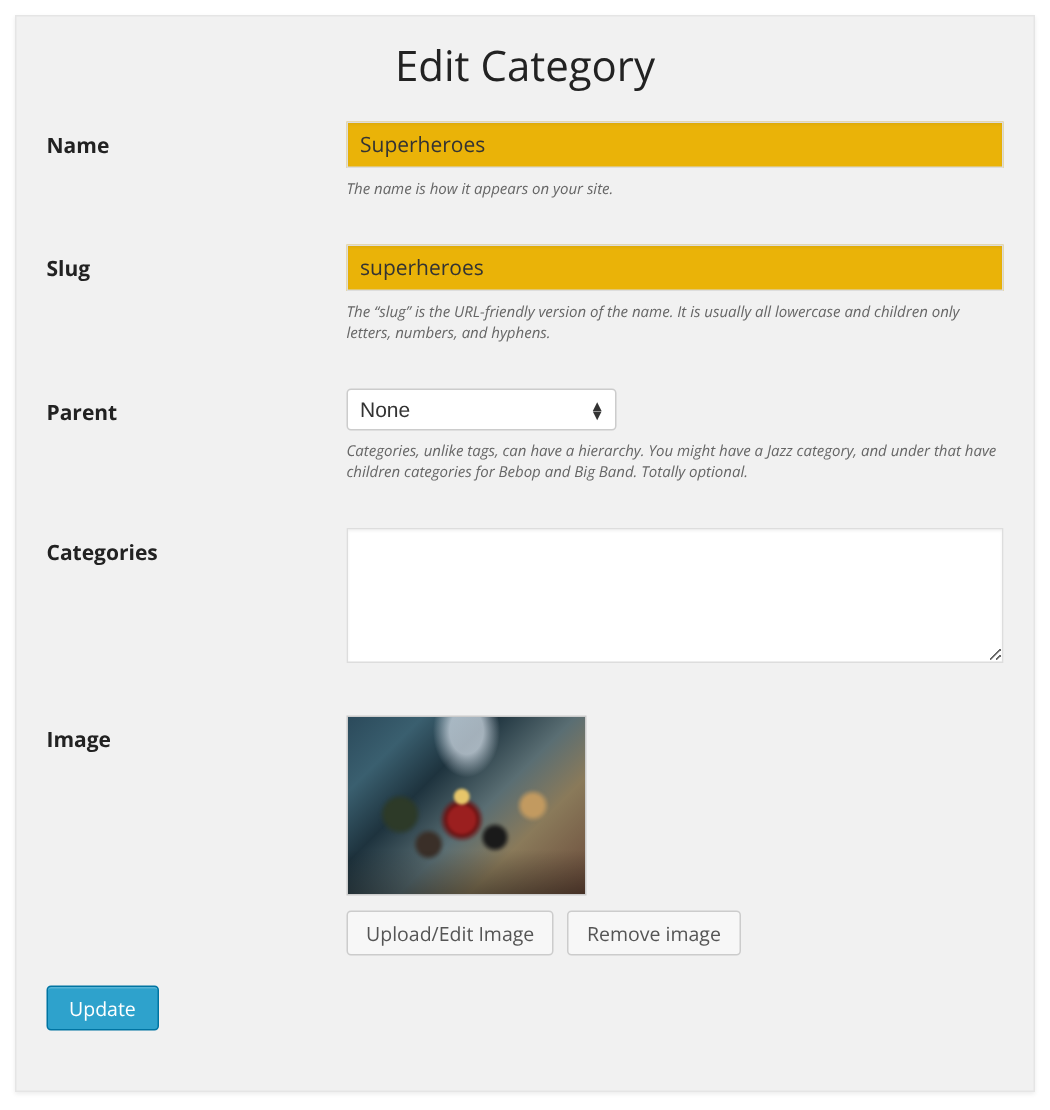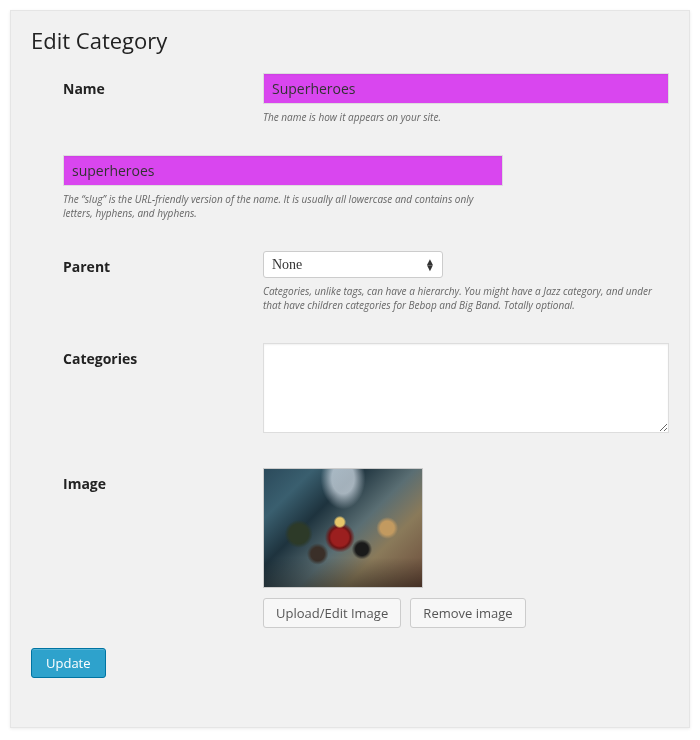--- a/index.html
+++ b/index.html
@@ -12,30 +12,30 @@
     .panel {
       background: #f1f1f1;
       border: 1px solid #e5e5e5;
       box-shadow: 0 1px 3px rgba(0,0,0,0.08);
       padding: 14px 20px 18px 20px;
       width: 680px;
       min-height: 718px;
       position: relative;
     }
     h1 {
-      font-size: 22px;
+      font-size: 28px;
       font-weight: 400;
       color: #222;
       margin-bottom: 18px;
+      text-align: center;
     }
     .form-row {
       display: flex;
       align-items: flex-start;
       margin-bottom: 30px;
-      margin-left: 32px;
     }
     .form-row.last { margin-bottom: 20px; }
     .label-col {
       width: 200px;
       flex-shrink: 0;
       padding-top: 4px;
     }
     .label-col label {
       font-weight: 700;
       font-size: 14px;
@@ -44,21 +44,21 @@
     .field-col {
       flex: 1;
       min-width: 0;
     }
     .text-input {
       width: 100%;
       max-width: 440px;
       padding: 5px 8px;
       font-size: 14px;
       border: 1px solid #ddd;
-      background: #d946ef;
+      background: #eab308;
       color: #333;
       box-shadow: inset 0 1px 2px rgba(0,0,0,0.06);
       border-radius: 0;
       font-family: inherit;
     }
     .textarea {
       width: 100%;
       max-width: 440px;
       height: 90px;
       padding: 6px 8px;
@@ -77,21 +77,21 @@
     .select {
       width: 100%;
       padding: 5px 26px 5px 8px;
       font-size: 14px;
       border: 1px solid #ccc;
       border-radius: 3px;
       background: #fff;
       appearance: none;
       -webkit-appearance: none;
       color: #333;
-      font-family: Liberation Serif, serif;
+      font-family: Liberation Sans, sans-serif;
     }
     .select-arrows {
       position: absolute;
       right: 8px;
       top: 50%;
       transform: translateY(-50%);
       pointer-events: none;
       font-size: 10px;
       line-height: 6px;
       color: #333;
@@ -171,23 +171,26 @@
     <div class="label-col">
       <label>Name</label>
     </div>
     <div class="field-col">
       <input type="text" class="text-input" value="Superheroes" style="">
       <p class="help">The name is how it appears on your site.</p>
     </div>
   </div>
 
   <div class="form-row">
+    <div class="label-col">
+      <label>Slug</label>
+    </div>
     <div class="field-col">
       <input type="text" class="text-input" value="superheroes" style="">
-      <p class="help">The “slug” is the URL-friendly version of the name. It is usually all lowercase and contains only letters, hyphens, and hyphens.</p>
+      <p class="help">The “slug” is the URL-friendly version of the name. It is usually all lowercase and children only letters, numbers, and hyphens.</p>
     </div>
   </div>
 
   <div class="form-row">
     <div class="label-col">
       <label>Parent</label>
     </div>
     <div class="field-col">
       <div class="select-wrap">
         <select class="select">

